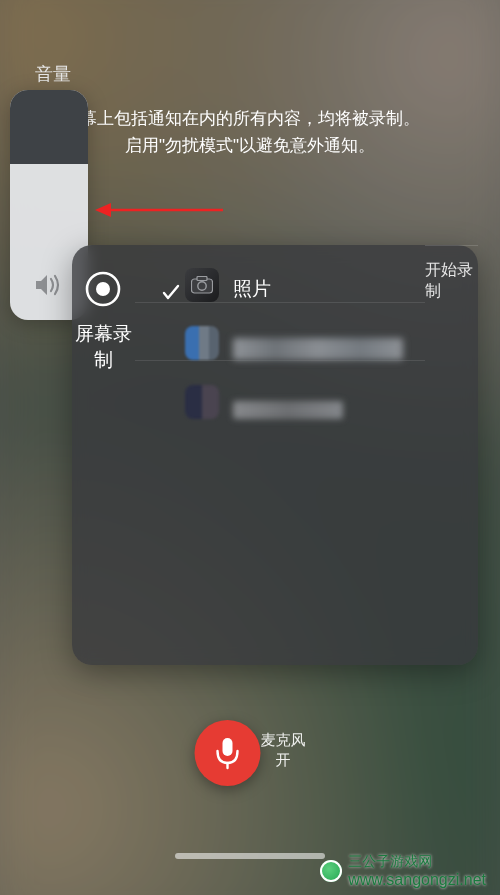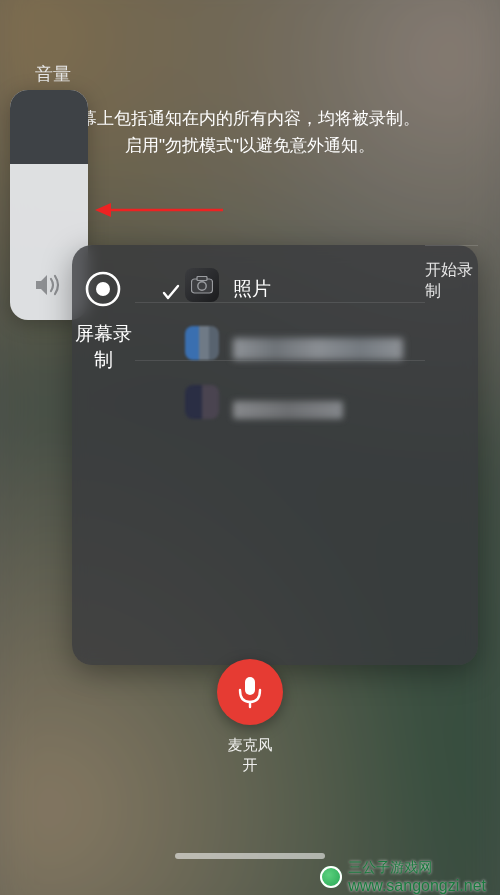--- a/index.html
+++ b/index.html
@@ -100,39 +100,39 @@
   }
 
   .start-row {
     height: 70px; display: flex; align-items: center; justify-content: flex-start;
     color: #e5e5e5; font-size: 16px;
     border-top: 1px solid rgba(255,255,255,0.14);
   }
 
   
   .mic-wrap {
-    position: absolute; left: 50%; transform: translateX(-50%); top: 659px;
-    display: flex; flex-direction: column; align-items: center;
+    position: absolute; left: 50%; transform: translateX(-50%); top: 720px;
+    display: flex; flex-direction: row; align-items: flex-start;
   }
   .mic-btn {
     width: 66px; height: 66px; border-radius: 50%; background: #e63b33;
     display: flex; align-items: center; justify-content: center;
     box-shadow: 0 4px 14px rgba(0,0,0,0.35);
   }
   .mic-label { margin-top: 10px; color: rgba(255,255,255,0.9); font-size: 15px; text-align: center; line-height: 1.35; white-space: pre; }
 
   
   .home-ind {
     position: absolute; bottom: 36px; left: 50%; transform: translateX(-50%);
     width: 150px; height: 6px; border-radius: 3px; background: rgba(255,255,255,0.55);
   }
 
   
   .watermark {
-    position: absolute; bottom: 0; right: 14px;
+    position: absolute; bottom: 6px; right: 14px;
     display: flex; align-items: center; gap: 6px;
     color: #1a874a; font-size: 14px; font-weight: 500;
     text-shadow: 0 0 3px #fff;
   }
   .wm-logo {
     width: 22px; height: 22px; border-radius: 50%;
     background: radial-gradient(circle at 40% 40%, #5bd07e, #1fa24e);
     box-shadow: 0 0 0 2px #fff inset;
   }
 </style>

